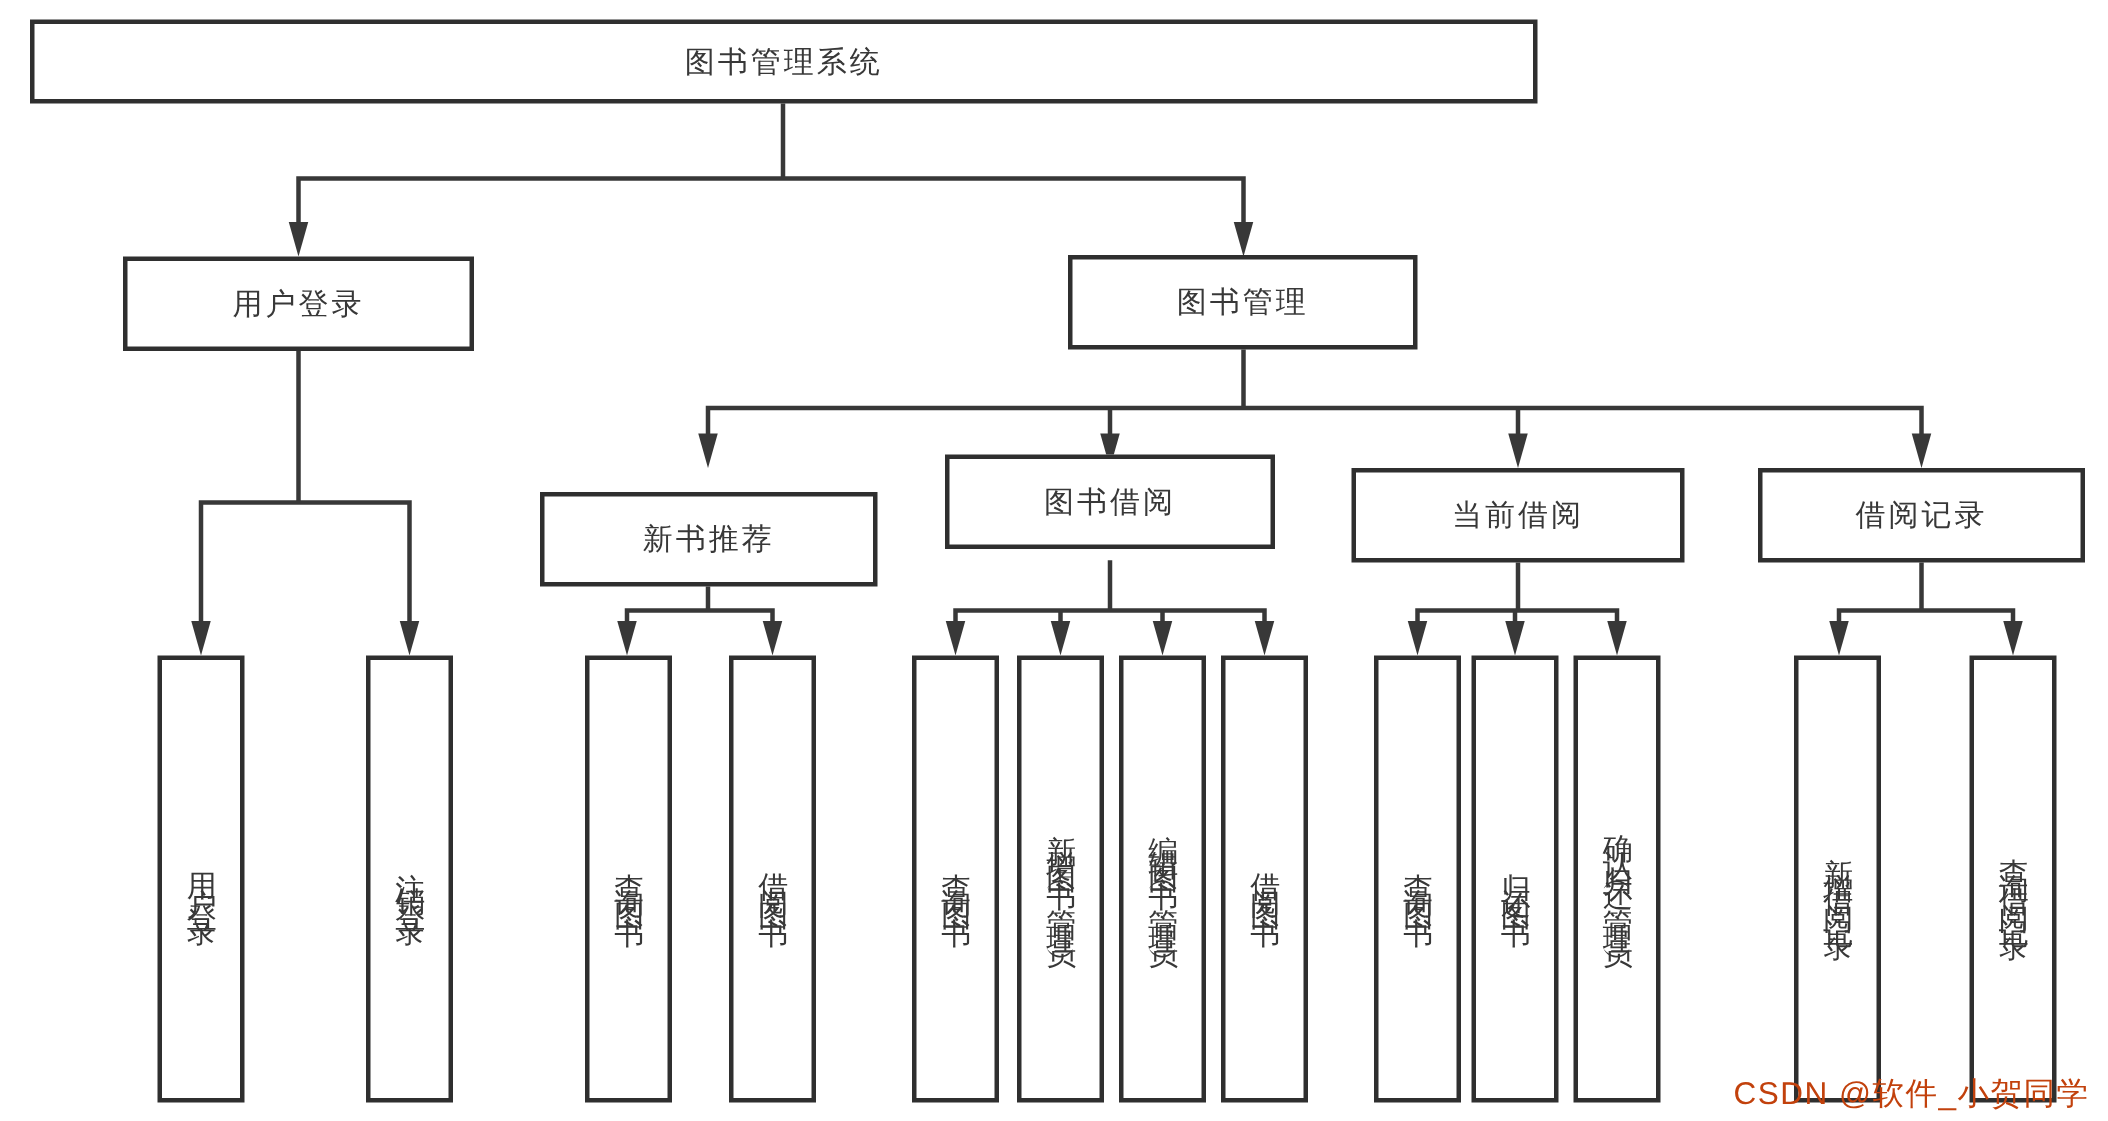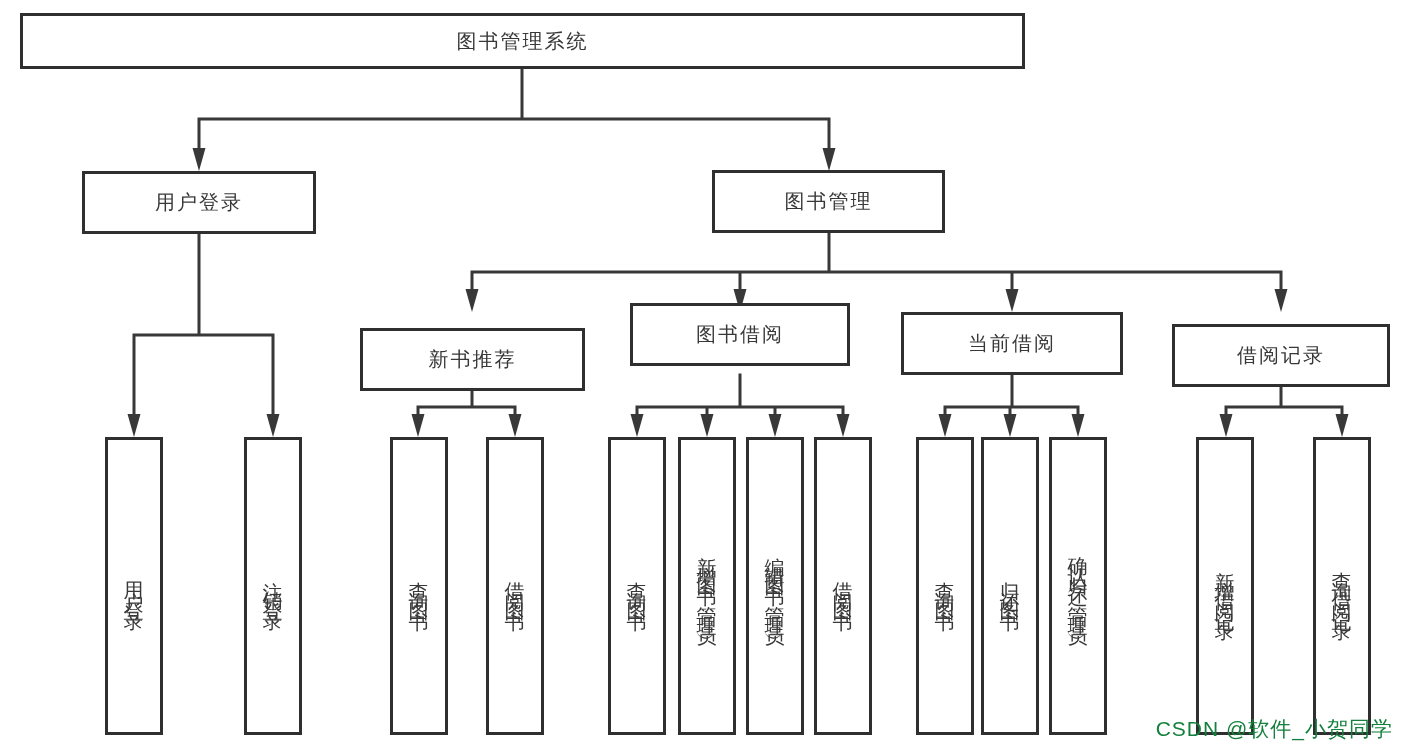--- a/index.html
+++ b/index.html
@@ -20,38 +20,38 @@
   }
   
   #n-root{left:20px;top:13px;width:1005px;height:56px;}
   
   #n-user-login{left:82px;top:171px;width:234px;height:63px;}
   #n-book-management{left:712px;top:170px;width:233px;height:63px;text-align:right;}
   
   #n-new-book-recommend{left:360px;top:328px;width:225px;height:63px;}
   #n-book-borrow{left:630px;top:303px;width:220px;height:63px;}
   #n-current-borrow{left:901px;top:312px;width:222px;height:63px;}
-  #n-borrow-record{left:1172px;top:312px;width:218px;height:63px;margin-top:12px;}
+  #n-borrow-record{left:1172px;top:312px;width:218px;height:63px;}
   
   .v{top:437px;width:58px;height:298px;}
   #n-leaf-user-login{left:105px;}
   #n-leaf-logout{left:244px;}
   #n-nb-query-book{left:390px;}
   #n-nb-borrow-book{left:486px;}
   #n-bb-query-book{left:608px;}
   #n-bb-add-book{left:678px;}
   #n-bb-edit-book{left:746px;}
   #n-bb-borrow-book{left:814px;}
   #n-cb-query-book{left:916px;}
   #n-cb-return-book{left:981px;}
   #n-cb-confirm-return{left:1049px;}
   #n-br-add-record{left:1196px;}
   #n-br-query-record{left:1313px;}
   .watermark{
-    position:absolute;top:715px;right:12px;font-size:21px;color:#15803d;
+    position:absolute;top:715px;right:12px;font-size:21px;color:#c2410c;
     letter-spacing:1px;white-space:nowrap;z-index:5;
   }
 </style>
 </head>
 <body>
 
 <div class="canvas">
 
   <svg class="connectors" viewBox="0 0 1405 747" xmlns="http://www.w3.org/2000/svg">
       <path d="M522 69 V119 M199 119 H829 M199 119 V157 M829 119 V157 M199 234 V335 M134 335 H273 M134 335 V423 M273 335 V423 M829 233 V272 M472 272 H1281 M472 272 V298 M740 272 V298 M1012 272 V298 M1281 272 V298 M472 375 V407 M418 407 H515 M418 407 V423 M515 407 V423 M740 375 V407 M637 407 H843 M637 407 V423 M707 407 V423 M775 407 V423 M843 407 V423 M1012 375 V407 M945 407 H1078 M945 407 V423 M1010 407 V423 M1078 407 V423 M1281 375 V407 M1226 407 H1342 M1226 407 V423 M1342 407 V423" fill="none" stroke="#383838" stroke-width="3" stroke-linecap="square"></path>

